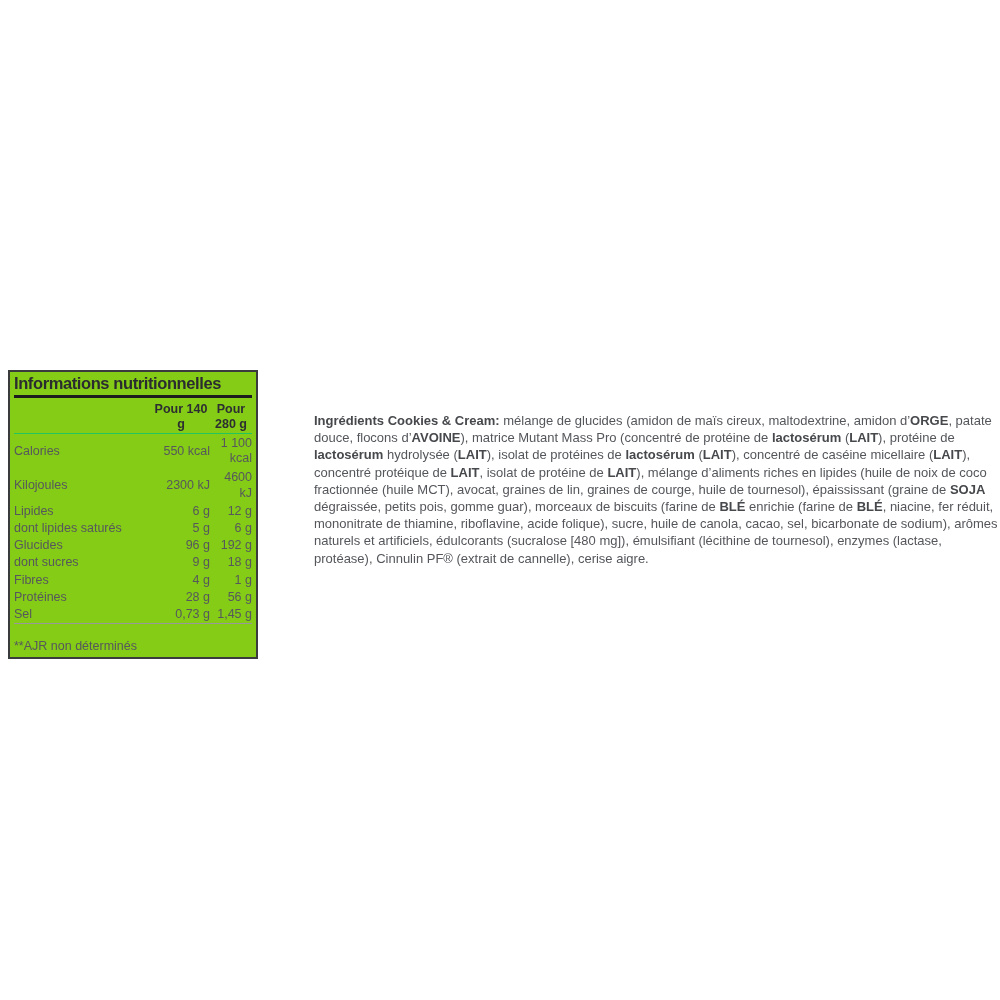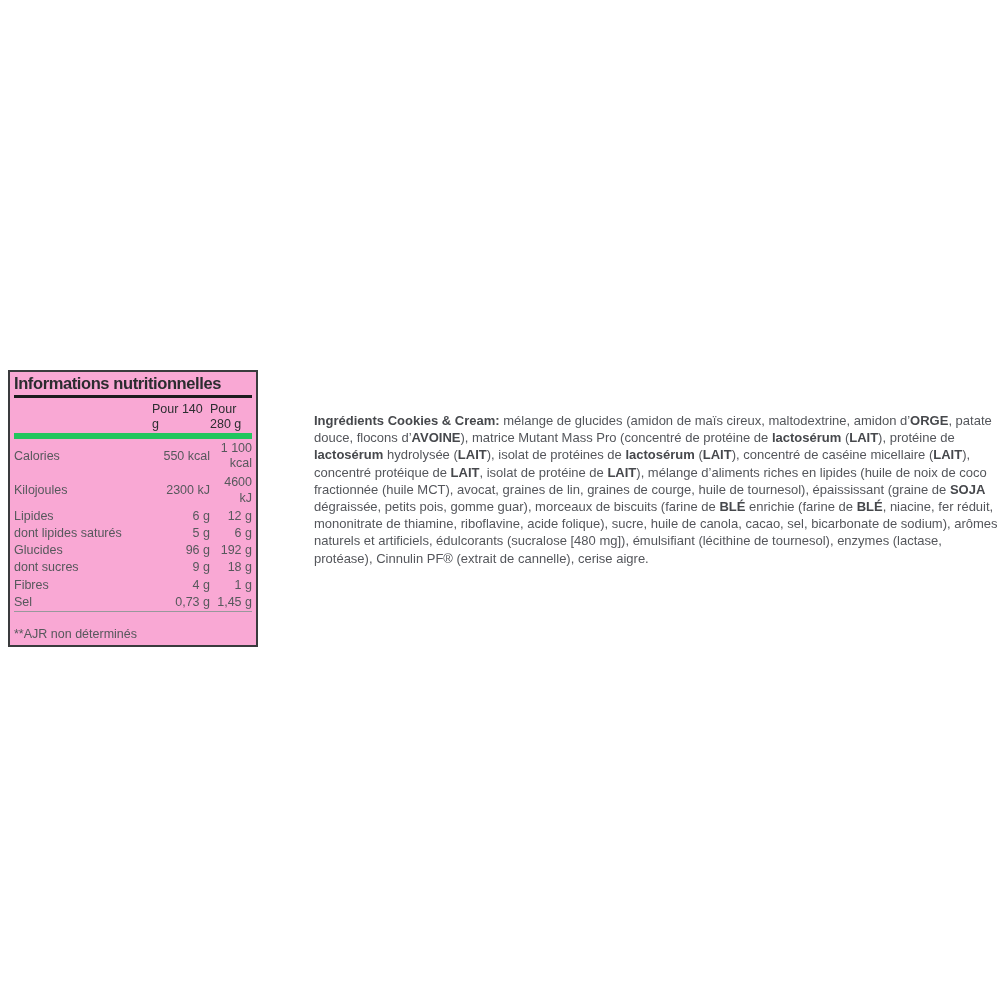--- a/index.html
+++ b/index.html
@@ -18,21 +18,21 @@
 
   
   .nutri {
     position: absolute;
     left: 8px;
     top: 370px;
     width: 250px;
     box-sizing: border-box;
     border: 2px solid #3a3b3d;
     padding: 2px 4px 3px 4px;
-    background: #f9a8d4;
+    background: #84cc16;
     color: #56585c;
   }
   .nutri-title {
     margin: 0;
     font-size: 16.5px;
     font-weight: bold;
     letter-spacing: -0.4px;
     line-height: 19px;
     color: #2b2c2f;
     white-space: nowrap;
@@ -40,27 +40,27 @@
     padding-bottom: 2px;
   }
   table.nutri-grid {
     width: 100%;
     border-collapse: collapse;
     table-layout: fixed;
     font-size: 12.5px;
     color: #56585c;
   }
   .nutri-grid th {
-    font-weight: normal;
+    font-weight: bold;
     color: #2c2e31;
-    text-align: left;
+    text-align: center;
     vertical-align: bottom;
     line-height: 14.5px;
     padding: 4px 0 2px 0;
-    border-bottom: 6px solid #22c55e;
+    border-bottom: 1px solid #22c55e;
   }
   .nutri-grid th.c1 { width: auto; }
   .nutri-grid th.c2 { width: 58px; }
   .nutri-grid th.c3 { width: 42px; }
   .nutri-grid td {
     padding: 1px 0;
     line-height: 15.2px;
     vertical-align: middle;
   }
   .nutri-grid td.lab { text-align: left; }
@@ -137,20 +137,25 @@
           <td class="lab">dont sucres</td>
           <td class="v">9 g</td>
           <td class="v">18 g</td>
         </tr>
         <tr>
           <td class="lab">Fibres</td>
           <td class="v">4 g</td>
           <td class="v">1 g</td>
         </tr>
         <tr>
+          <td class="lab">Protéines</td>
+          <td class="v">28 g</td>
+          <td class="v">56 g</td>
+        </tr>
+        <tr>
           <td class="lab">Sel</td>
           <td class="v">0,73 g</td>
           <td class="v">1,45 g</td>
         </tr>
       </tbody>
     </table>
 
     <div class="nutri-footnote">**AJR non déterminés</div>
   </section>
 

